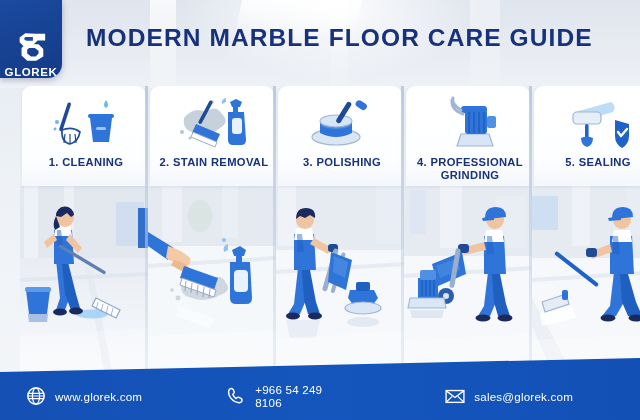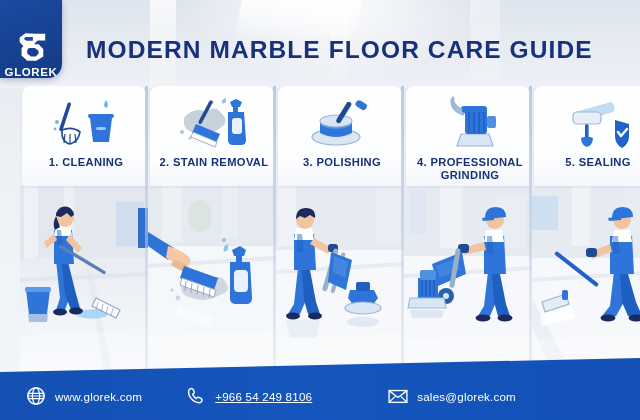--- a/index.html
+++ b/index.html
@@ -27,21 +27,21 @@
 
   .logo{position:absolute;left:0;top:0;width:62px;height:78px;
         background:linear-gradient(160deg,#1b4aa0 0%,#143a86 100%);
         border-bottom-right-radius:14px;
         box-shadow:0 2px 6px rgba(10,30,80,.28);
         display:flex;flex-direction:column;align-items:center;justify-content:flex-end;}
   .logo-mark{width:38px;height:34px;}
   .logo-text{color:#fff;font-size:11.5px;font-weight:bold;letter-spacing:.6px;
              margin-top:2px;}
 
-  .title{position:absolute;left:86px;top:36px;width:520px;
+  .title{position:absolute;left:86px;top:24px;width:520px;
          color:#17317a;font-size:24.5px;font-weight:bold;letter-spacing:1.1px;
          white-space:nowrap;}
 
   
   .cols{position:absolute;left:0;top:86px;width:640px;height:286px;display:flex;margin-left:20px;}
   .col{position:relative;width:128px;height:286px;overflow:hidden;}
   .card{position:absolute;left:2px;top:0;width:124px;height:100px;
         background:linear-gradient(180deg,#ffffff 0%,#fdfeff 70%,#f4f7fb 100%);
         border-top-left-radius:9px;border-top-right-radius:9px;
         box-shadow:0 1px 3px rgba(40,70,130,.10);}
@@ -59,26 +59,26 @@
   
   .scene{position:absolute;left:0;top:100px;width:128px;height:186px;overflow:hidden;}
   .scene svg{display:block;}
 
   
   .footer-wrap{position:absolute;left:0;bottom:0;width:640px;height:66px;overflow:hidden;}
   .footer-bar{position:absolute;left:0;bottom:0;width:640px;height:66px;
               background:linear-gradient(90deg,#1550b4 0%,#1456bd 50%,#1350b6 100%);
               clip-path:polygon(0 18px,640px 4px,640px 66px,0 66px);}
   .footer-row{position:absolute;left:0;bottom:0;width:573px;height:48px;
-              display:flex;align-items:center;}
+              display:flex;align-items:center;gap:40px;}
   .fitem{display:flex;align-items:center;color:#ffffff;font-size:11.6px;
          letter-spacing:.2px;}
   .fitem .fico{width:20px;height:20px;margin-right:9px;flex:0 0 20px;}
   .f1{margin-left:26px;}
-  .f2{margin-left:44px;text-decoration:underline;}
+  .f2{margin-left:44px;}
   .f3{margin-left:44px;padding-left:32px;}
 </style>
 </head>
 <body>
 
 <div id="poster">
 
   <div class="header">
     <div class="hdr-glow"></div>
     <div class="hdr-pillar hp1"></div>

